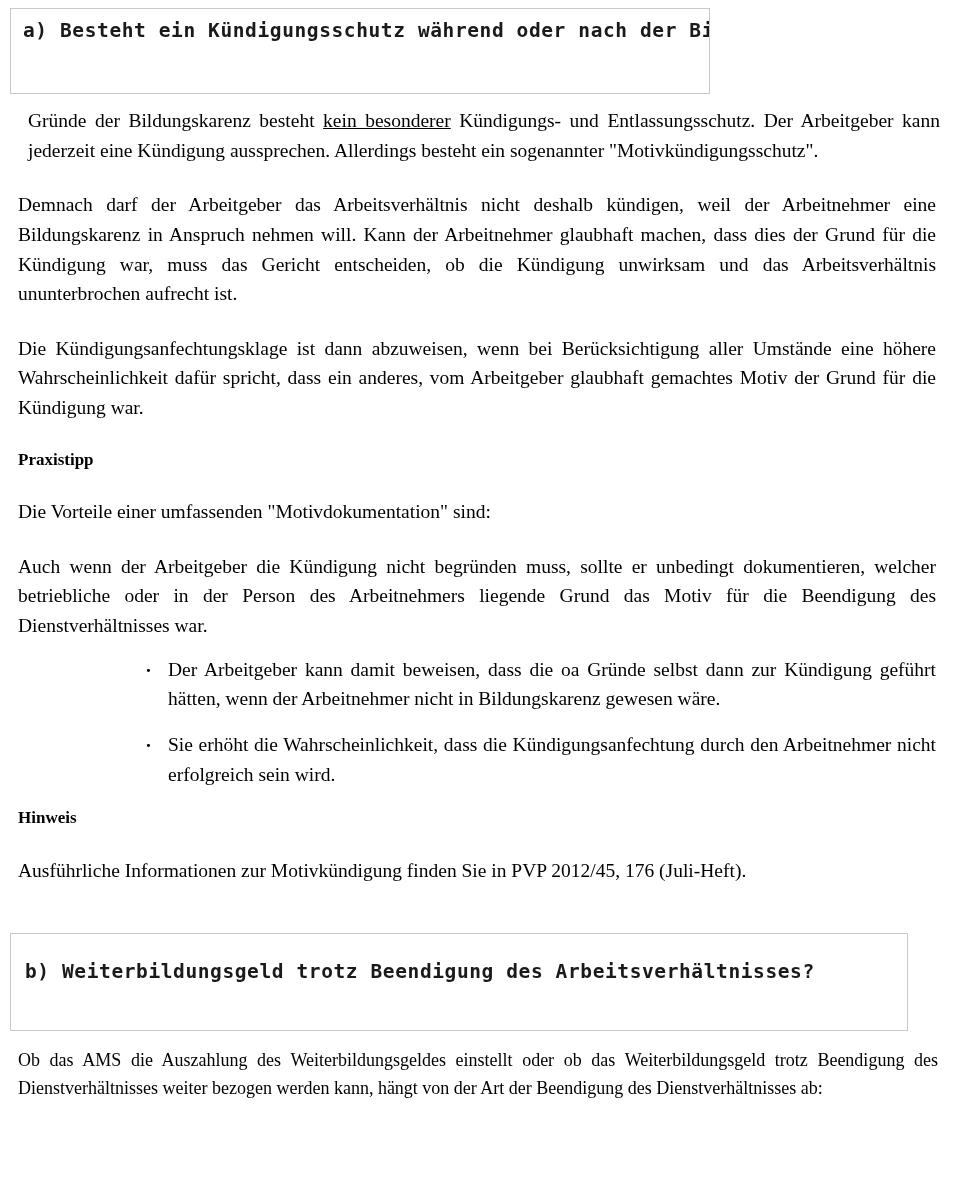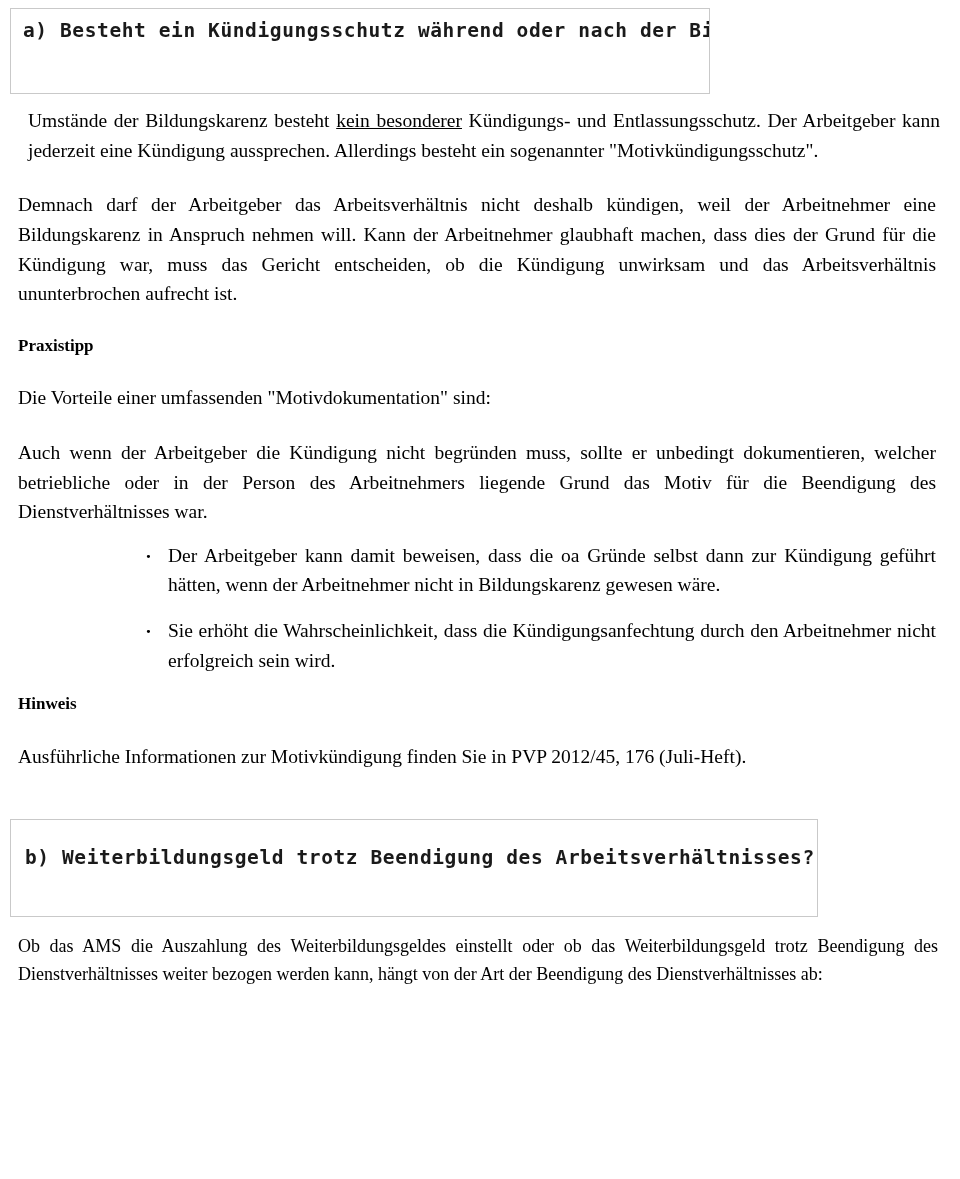--- a/index.html
+++ b/index.html
@@ -45,21 +45,21 @@
     overflow: hidden;
   }
   #heading-a-box {
     height: 86px;
     margin: 8px 0 0 0;
     width: 700px;
   }
   #heading-b-box {
     height: 98px;
     margin: 0;
-    width: 808px;
+    width: 898px;
   }
   #heading-b-box .heading-text {
     padding-top: 26px;
     padding-left: 14px;
   }
 
   p {
     margin: 0;
     font-size: 19.5px;
     line-height: 1.52;
@@ -142,26 +142,27 @@
 <div class="page">
 
   <div class="content">
 
     <div class="heading-box" id="heading-a-box">
       <div class="heading-text">a) Besteht ein Kündigungsschutz während oder nach der Bildungskarenz?</div>
     </div>
 
     <div class="spacer-12"></div>
 
-    <p class="intro"><span>Umstände der Bildungskarenz besteht </span><span class="underline">kein besonderer</span><span> Kündigungs- und Entlassungsschutz. Der Arbeitgeber kann jederzeit eine Kündigung aussprechen. Allerdings besteht ein sogenannter "Motivkündigungsschutz".</span></p>
+    <p class="intro"><span>Gründe der Bildungskarenz besteht </span><span class="underline">kein besonderer</span><span> Kündigungs- und Entlassungsschutz. Der Arbeitgeber kann jederzeit eine Kündigung aussprechen. Allerdings besteht ein sogenannter "Motivkündigungsschutz".</span></p>
 
     <div class="body-block">
 
       <p class="p-gap-lg">Demnach darf der Arbeitgeber das Arbeitsverhältnis nicht deshalb kündigen, weil der Arbeitnehmer eine Bildungskarenz in Anspruch nehmen will. Kann der Arbeitnehmer glaubhaft machen, dass dies der Grund für die Kündigung war, muss das Gericht entscheiden, ob die Kündigung unwirksam und das Arbeitsverhältnis ununterbrochen aufrecht ist.</p>
 
+      <p class="p-gap-lg">Die Kündigungsanfechtungsklage ist dann abzuweisen, wenn bei Berücksichtigung aller Umstände eine höhere Wahrscheinlichkeit dafür spricht, dass ein anderes, vom Arbeitgeber glaubhaft gemachtes Motiv der Grund für die Kündigung war.</p>
 
       <div class="spacer-24"></div>
 
       <div class="bold-label">Praxistipp</div>
 
       <p class="p-gap-lg">Die Vorteile einer umfassenden "Motivdokumentation" sind:</p>
 
       <p class="p-gap-lg">Auch wenn der Arbeitgeber die Kündigung nicht begründen muss, sollte er unbedingt dokumentieren, welcher betriebliche oder in der Person des Arbeitnehmers liegende Grund das Motiv für die Beendigung des Dienstverhältnisses war.</p>
 
       <ul class="bullets">

